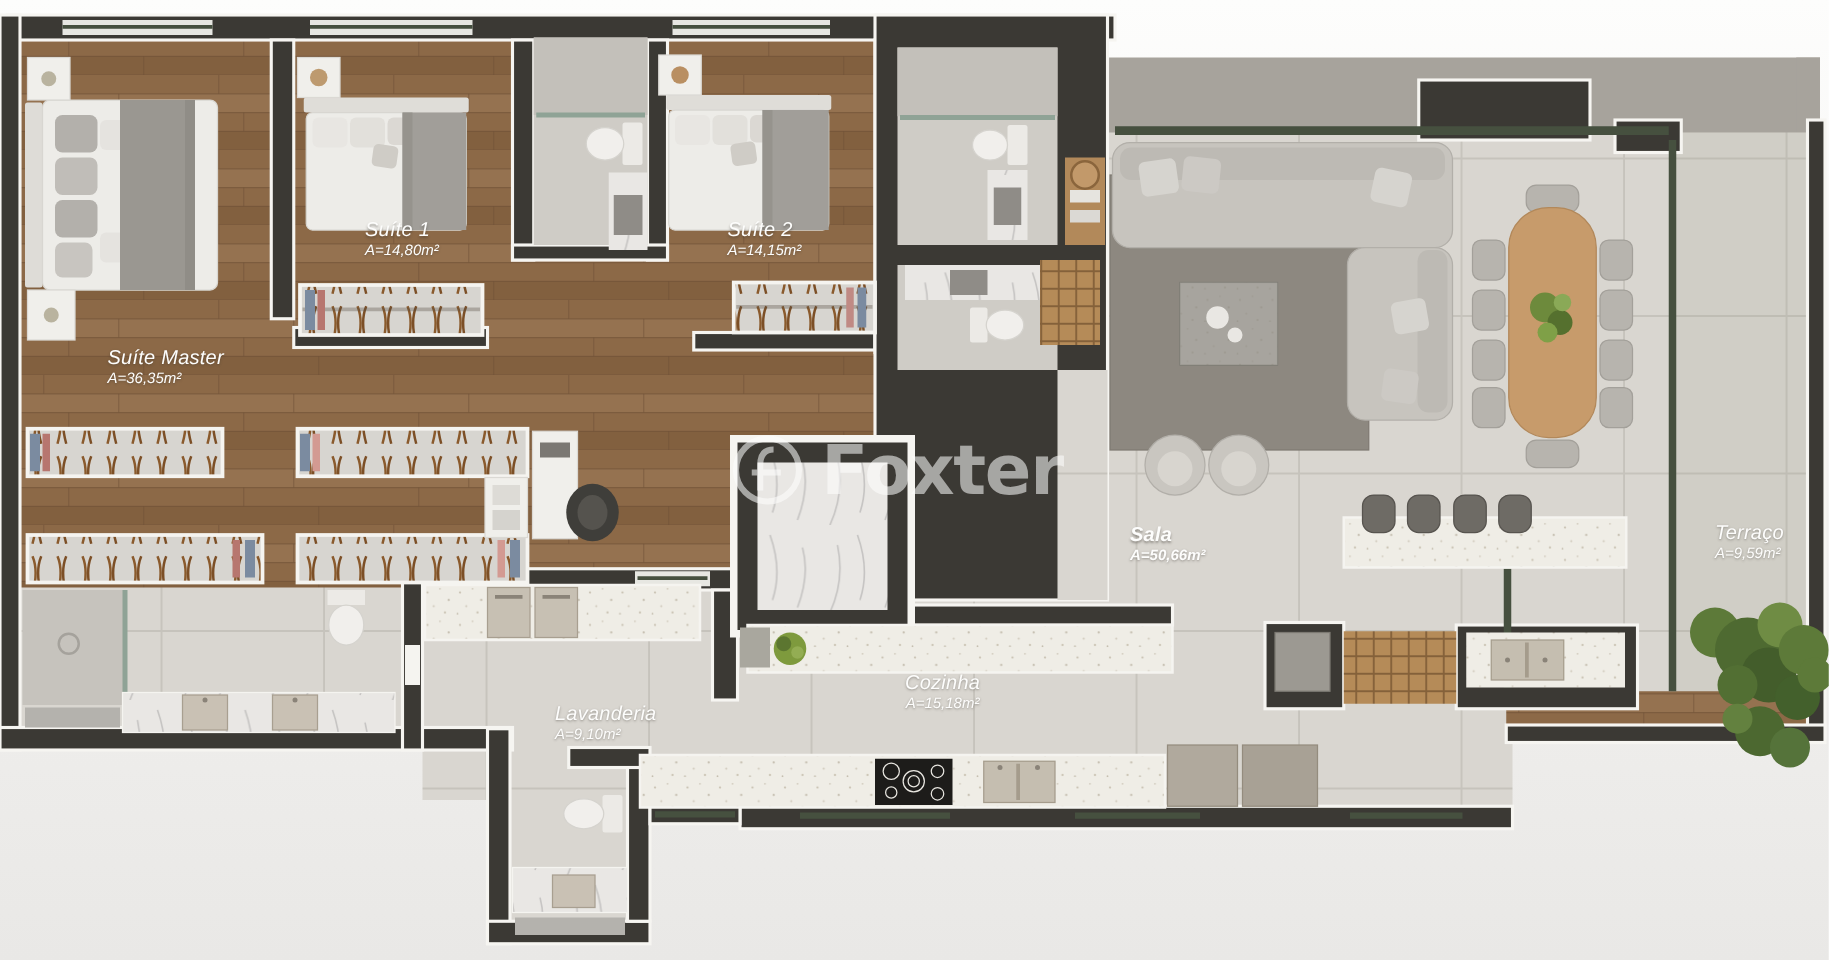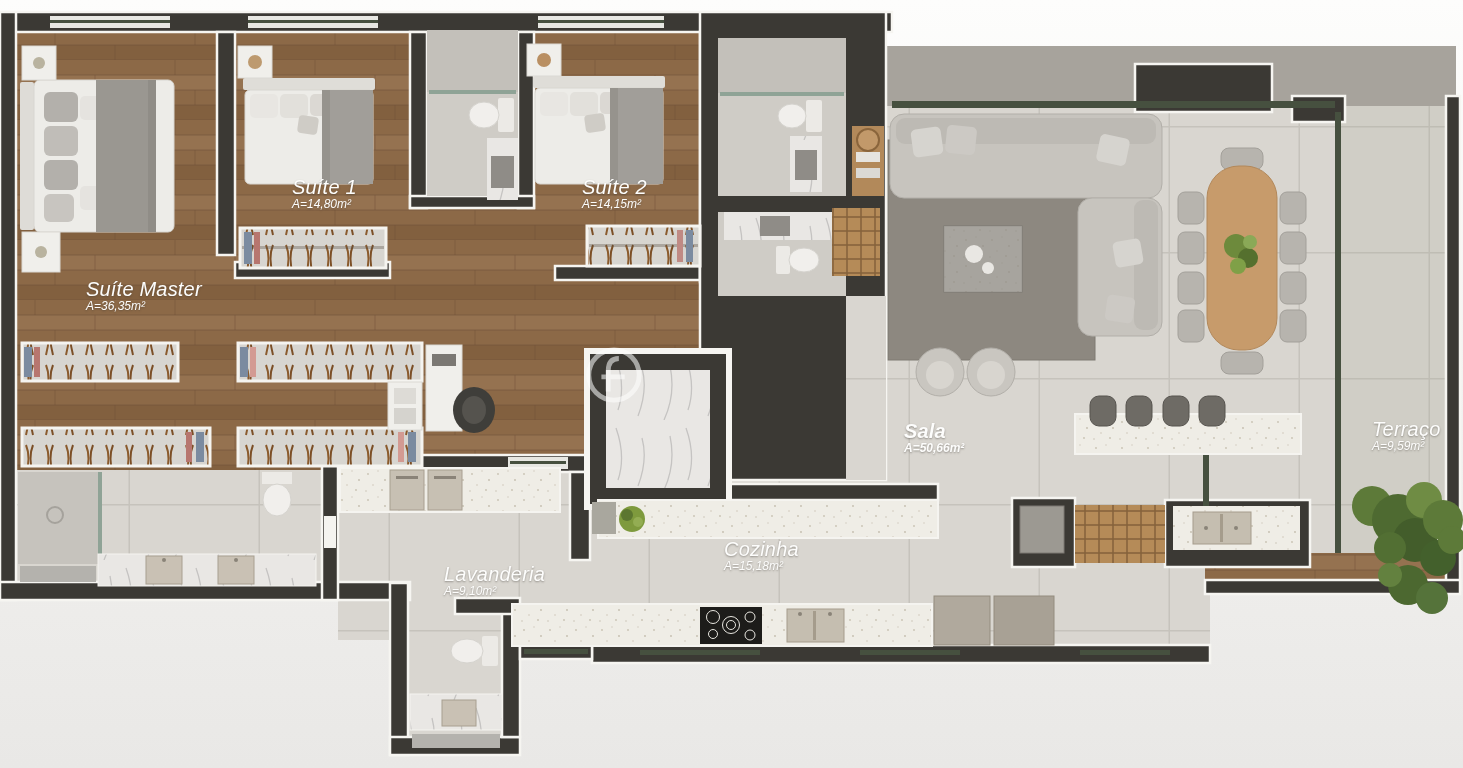--- a/index.html
+++ b/index.html
@@ -8,21 +8,21 @@
     font-family:"Liberation Sans","DejaVu Sans",sans-serif;
     background:linear-gradient(180deg,#fdfdfc 0%,#f4f3f1 45%,#e9e8e6 100%);
   }
   #stage{position:relative;width:1463px;height:768px;}
   #plan-svg{position:absolute;left:0;top:0;}
   .room-label{
     position:absolute;color:#fdfdfc;font-style:italic;
     text-shadow:0 1px 2px rgba(60,55,48,.45);line-height:1.12;
     pointer-events:none;white-space:nowrap;
   }
-  .room-label .rname{display:block;font-size:20px;letter-spacing:.2px;}
+  .room-label .rname{display:block;font-size:16px;letter-spacing:.2px;}
   .room-label .rarea{display:block;font-size:12px;}
   #watermark{
     position:absolute;left:583px;top:344px;display:flex;align-items:center;gap:12px;
     opacity:.55;pointer-events:none;
   }
   #watermark .wm-text{
     color:#ffffff;font-size:55px;font-weight:bold;letter-spacing:-1px;
     font-family:"DejaVu Sans","Liberation Sans",sans-serif;
   }
 </style>
@@ -428,20 +428,21 @@
         <circle cx="1432" cy="598" r="16" fill="#55733a"></circle>
     <circle cx="1390" cy="575" r="12" fill="#63813f"></circle>
   </g>
 </svg>
 
 <div id="watermark">
   <svg width="62" height="62" viewBox="0 0 64 64">
     <circle cx="32" cy="32" r="26" fill="none" stroke="#ffffff" stroke-width="5"></circle>
     <path d="M37 15 q-11 0 -11 13 v21 M19 34 h24" stroke="#ffffff" stroke-width="5" fill="none"></path>
   </svg>
+  <span class="wm-text">Foxter</span>
 </div>
 
 <div class="room-label" style="left:86px;top:278px;">
   <span class="rname">Suíte Master</span>
   <span class="rarea">A=36,35m²</span>
 </div>
 <div class="room-label" style="left:292px;top:176px;">
   <span class="rname">Suíte 1</span>
   <span class="rarea">A=14,80m²</span>
 </div>
@@ -450,21 +451,21 @@
   <span class="rarea">A=14,15m²</span>
 </div>
 <div class="room-label" style="left:904px;top:420px;font-weight:bold;">
   <span class="rname">Sala</span>
   <span class="rarea">A=50,66m²</span>
 </div>
 <div class="room-label" style="left:444px;top:536px;margin-top:27px;">
   <span class="rname">Lavanderia</span>
   <span class="rarea">A=9,10m²</span>
 </div>
-<div class="room-label" style="left:724px;top:538px;">
+<div class="room-label" style="left:724px;top:538px;text-align:center;">
   <span class="rname">Cozinha</span>
   <span class="rarea">A=15,18m²</span>
 </div>
 <div class="room-label" style="left:1348px;top:418px;margin-left:24px;">
   <span class="rname">Terraço</span>
   <span class="rarea">A=9,59m²</span>
 </div>
 
 </div>
 

